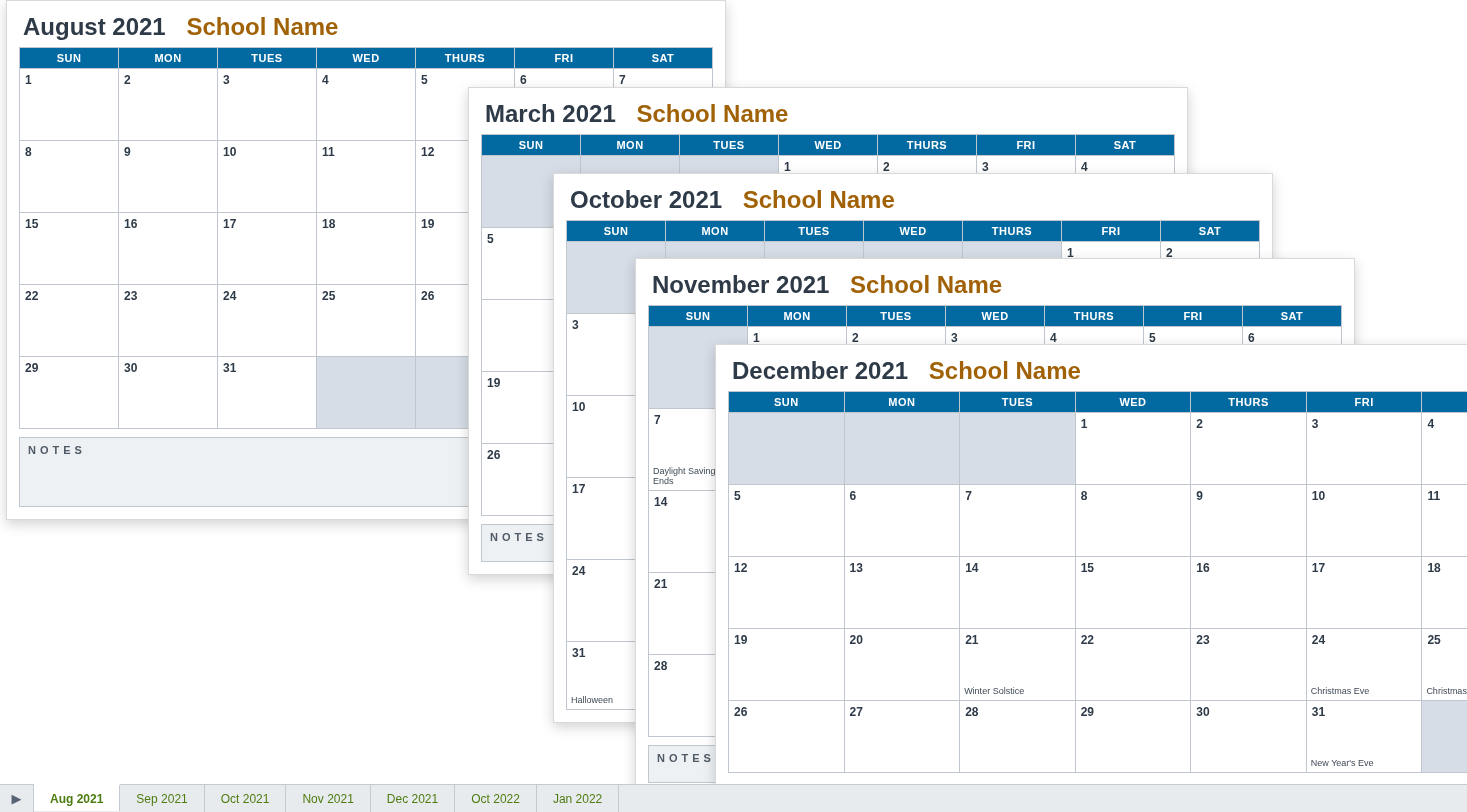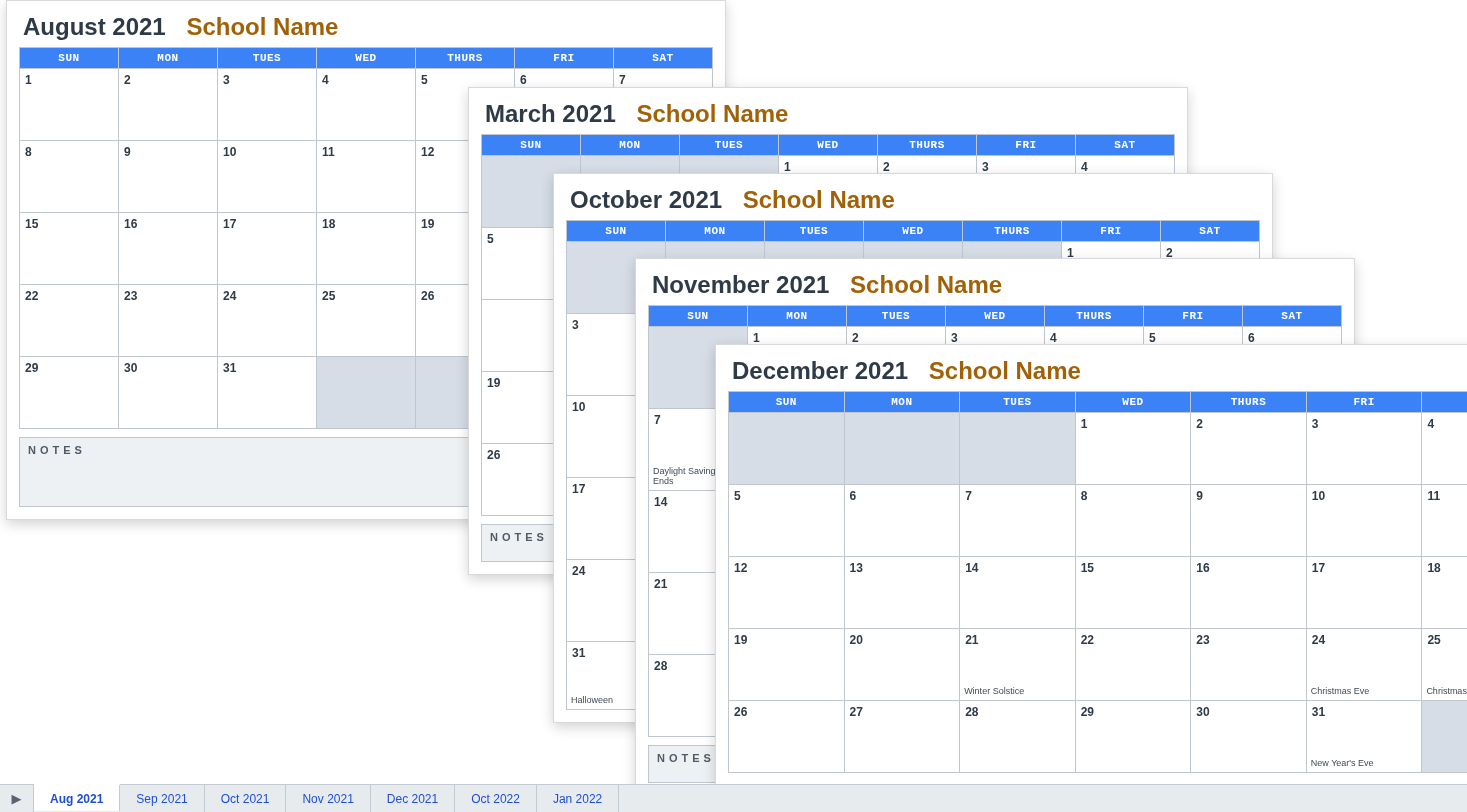--- a/index.html
+++ b/index.html
@@ -1,33 +1,33 @@
 <!DOCTYPE html>
 <html><head>
 <meta charset="utf-8">
 <style>
   * { box-sizing: border-box; margin: 0; padding: 0; }
   body { font-family: Arial, Helvetica, sans-serif; background:#fff; width:1467px; height:812px; position:relative; overflow:hidden; }
   .page { position:absolute; background:#fff; box-shadow: 0 4px 12px rgba(0,0,0,0.18); border:1px solid #d9d9d9; padding:10px 12px 12px 12px; }
   .page-title { font-size:24px; font-weight:700; color:#2e3a47; margin:2px 0 6px 4px; }
   .page-title .school { color:#a16207; margin-left:14px; font-weight:700; }
-  .dayhdr { background:#3b82f6; color:#fff;font-family:Liberation Mono, monospace; }
+  .dayhdr { background:#0369a1; color:#fff; }
   .dayhdr td { font-size:11px; font-weight:700; text-align:center; padding:4px 0; letter-spacing:0.5px; border-right:1px solid #4b586c; }
   .cal { width:100%; border-collapse: collapse; table-layout: fixed; }
   .cal td { border:1px solid #bfc6cd; vertical-align:top; position:relative; }
   .cal .daynum { font-size:12px; font-weight:700; color:#2e3a47; padding:4px 5px; display:block; }
   .cal .event { position:absolute; bottom:3px; left:4px; right:4px; font-size:9px; color:#3f4a56; line-height:1.1; }
   .cal td.grey { background:#d6dde6; }
   .notes { margin-top:8px; border:1px solid #bfc6cd; background:#eef1f4; padding:6px 8px; font-size:11px; color:#4f5a66; letter-spacing:4px; font-weight:600; height:70px; }
   .notes-narrow { margin-top:8px; border:1px solid #bfc6cd; background:#eef1f4; padding:6px 8px; font-size:11px; color:#4f5a66; letter-spacing:4px; font-weight:600; width:100%; height:38px; }
 
   
   .tabbar { position:absolute; left:0; right:0; bottom:0; height:28px; background:#e8ebee; border-top:1px solid #c4cad1; display:flex; align-items:stretch; }
   .tabbar .nav { width:34px; display:flex; align-items:center; justify-content:center; border-right:1px solid #c4cad1; color:#586273; font-size:13px; }
-  .tabbar .tab { padding:0 16px; display:flex; align-items:center; font-size:12px; color:#1d4ed8; border-right:1px solid #c4cad1; cursor:pointer; }
+  .tabbar .tab { padding:0 16px; display:flex; align-items:center; font-size:12px; color:#4d7c0f; border-right:1px solid #c4cad1; cursor:pointer; }
   .tabbar .tab.active { background:#fff; font-weight:700; border-top:2px solid #fff; position:relative; top:-1px; }
 </style>
 </head>
 <body>
 
 <div class="page" style="left:6px; top:0; width:720px;">
   <div class="page-title">
     <span>August 2021</span>
     <span class="school">School Name</span>
   </div>

